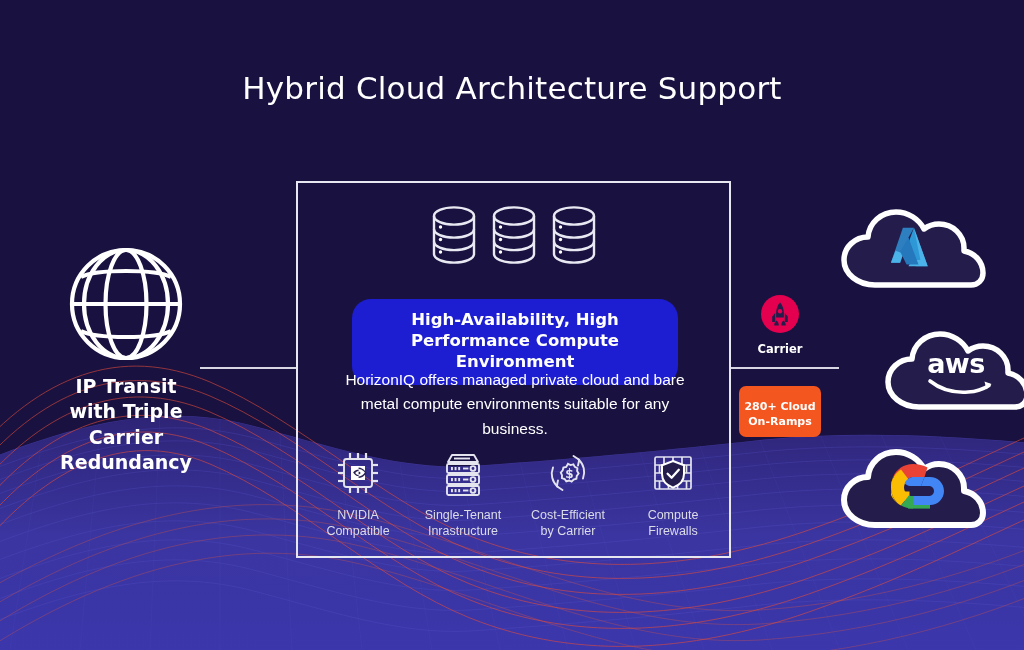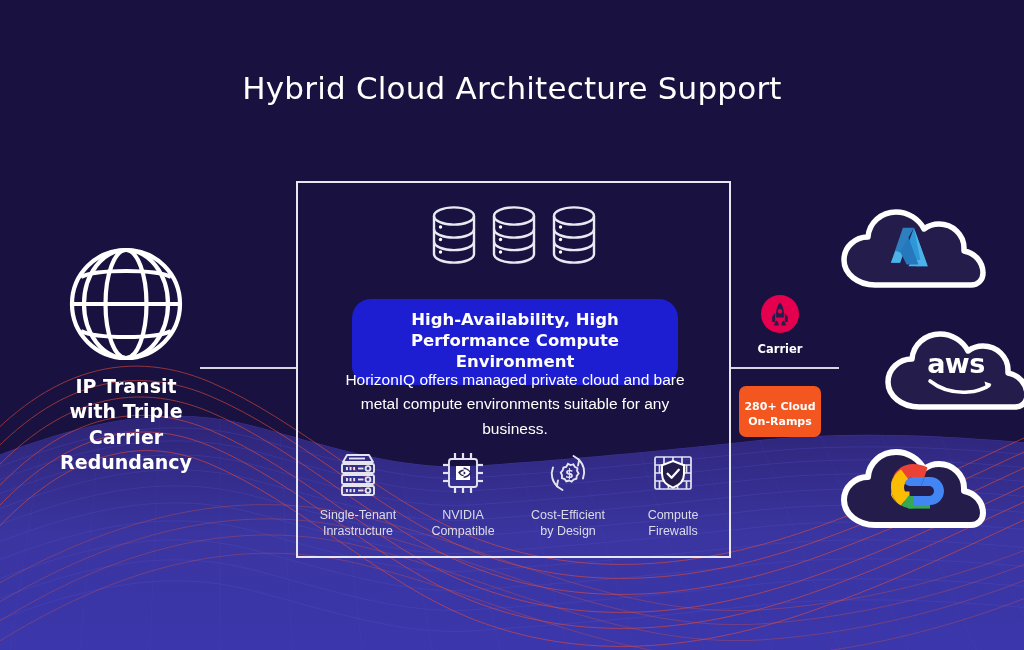--- a/index.html
+++ b/index.html
@@ -219,20 +219,52 @@
 
     <div class="badge-blue">High-Availability, High Performance Compute Environment</div>
 
     <div class="desc">HorizonIQ offers managed private cloud and bare metal compute environments suitable for any business.</div>
 
     <div class="features">
 
       <div class="feat">
         <div class="ficon">
           <svg width="46" height="46" viewBox="0 0 46 46" aria-hidden="true">
+            <g fill="none" stroke="#e4e4ef" stroke-width="1.9">
+              <rect x="9" y="9" width="28" height="28" rx="2.5"></rect>
+              <g stroke-width="2.2">
+                <line x1="15" y1="9" x2="15" y2="3"></line>
+                  <line x1="23" y1="9" x2="23" y2="3"></line>
+                  <line x1="31" y1="9" x2="31" y2="3"></line>
+                <line x1="15" y1="37" x2="15" y2="43"></line>
+                  <line x1="23" y1="37" x2="23" y2="43"></line>
+                  <line x1="31" y1="37" x2="31" y2="43"></line>
+                <line x1="9" y1="15" x2="3" y2="15"></line>
+                  <line x1="9" y1="23" x2="3" y2="23"></line>
+                  <line x1="9" y1="31" x2="3" y2="31"></line>
+                <line x1="37" y1="15" x2="43" y2="15"></line>
+                  <line x1="37" y1="23" x2="43" y2="23"></line>
+                  <line x1="37" y1="31" x2="43" y2="31"></line>
+              </g>
+            </g>
+            <path d="M16 16 H 30 V 30 H 16 Z" fill="#ffffff"></path>
+            <path d="M23.6 19.6 C 20.1 19.7, 18.2 22.4, 18.2 22.4 C 18.2 22.4, 20.3 26.1, 23.6 26.2 L 23.6 24.9
+                     C 21.6 24.8, 20.2 22.9, 20.2 22.9 C 20.2 22.9, 21.6 21, 23.6 20.9 Z
+                     M 23.6 17.6 L 23.6 19 C 27.6 19.1, 29.9 22.6, 29.9 22.6 C 29.9 22.6, 27.4 26.5, 23.6 26.6 L 23.6 28
+                     C 28.4 27.9, 31.4 23.2, 31.4 23.2 C 31.4 23.2, 28.6 17.7, 23.6 17.6 Z
+                     M 23.6 21.4 L 23.6 24.4 C 25 24.3, 25.6 23, 25.6 23 C 25.6 23, 24.9 21.5, 23.6 21.4 Z" fill="#2a2352"></path>
+          </svg>
+        </div>
+        <div class="flabel">NVIDIA
+Compatible</div>
+      </div>
+
+      <div class="feat">
+        <div class="ficon">
+          <svg width="46" height="46" viewBox="0 0 46 46" aria-hidden="true">
             <g fill="none" stroke="#e4e4ef" stroke-width="1.9" stroke-linejoin="round">
               <path d="M8 12 L 12 5 H 34 L 38 12 Z"></path>
               <line x1="14" y1="8.5" x2="30" y2="8.5"></line>
               <rect x="7" y="14" width="32" height="9" rx="1.5"></rect>
               <rect x="7" y="25" width="32" height="9" rx="1.5"></rect>
               <rect x="7" y="36" width="32" height="9" rx="1.5"></rect>
               <circle cx="33" cy="18.5" r="2.4"></circle>
               <circle cx="33" cy="29.5" r="2.4"></circle>
               <circle cx="33" cy="40.5" r="2.4"></circle>
               <line x1="23" y1="18.5" x2="28.4" y2="18.5"></line>
@@ -252,66 +284,34 @@
             </g>
           </svg>
         </div>
         <div class="flabel">Single-Tenant
 Inrastructure</div>
       </div>
 
       <div class="feat">
         <div class="ficon">
           <svg width="46" height="46" viewBox="0 0 46 46" aria-hidden="true">
-            <g fill="none" stroke="#e4e4ef" stroke-width="1.9">
-              <rect x="9" y="9" width="28" height="28" rx="2.5"></rect>
-              <g stroke-width="2.2">
-                <line x1="15" y1="9" x2="15" y2="3"></line>
-                  <line x1="23" y1="9" x2="23" y2="3"></line>
-                  <line x1="31" y1="9" x2="31" y2="3"></line>
-                <line x1="15" y1="37" x2="15" y2="43"></line>
-                  <line x1="23" y1="37" x2="23" y2="43"></line>
-                  <line x1="31" y1="37" x2="31" y2="43"></line>
-                <line x1="9" y1="15" x2="3" y2="15"></line>
-                  <line x1="9" y1="23" x2="3" y2="23"></line>
-                  <line x1="9" y1="31" x2="3" y2="31"></line>
-                <line x1="37" y1="15" x2="43" y2="15"></line>
-                  <line x1="37" y1="23" x2="43" y2="23"></line>
-                  <line x1="37" y1="31" x2="43" y2="31"></line>
-              </g>
-            </g>
-            <path d="M16 16 H 30 V 30 H 16 Z" fill="#ffffff"></path>
-            <path d="M23.6 19.6 C 20.1 19.7, 18.2 22.4, 18.2 22.4 C 18.2 22.4, 20.3 26.1, 23.6 26.2 L 23.6 24.9
-                     C 21.6 24.8, 20.2 22.9, 20.2 22.9 C 20.2 22.9, 21.6 21, 23.6 20.9 Z
-                     M 23.6 17.6 L 23.6 19 C 27.6 19.1, 29.9 22.6, 29.9 22.6 C 29.9 22.6, 27.4 26.5, 23.6 26.6 L 23.6 28
-                     C 28.4 27.9, 31.4 23.2, 31.4 23.2 C 31.4 23.2, 28.6 17.7, 23.6 17.6 Z
-                     M 23.6 21.4 L 23.6 24.4 C 25 24.3, 25.6 23, 25.6 23 C 25.6 23, 24.9 21.5, 23.6 21.4 Z" fill="#2a2352"></path>
-          </svg>
-        </div>
-        <div class="flabel">NVIDIA
-Compatible</div>
-      </div>
-
-      <div class="feat">
-        <div class="ficon">
-          <svg width="46" height="46" viewBox="0 0 46 46" aria-hidden="true">
             <g fill="none" stroke="#e4e4ef" stroke-width="1.9" stroke-linecap="round">
               <path d="M33.5 9.5 A 17 17 0 0 1 38 28.5"></path>
               <path d="M12.5 36.5 A 17 17 0 0 1 8 17.5"></path>
               <path d="M28.5 6 L 34.2 9.8 L 33 15.6" stroke-linejoin="round" fill="none"></path>
               <path d="M17.5 40 L 11.8 36.2 L 13 30.4" stroke-linejoin="round" fill="none"></path>
               <path d="M23 13.8 L 25.6 15.1 L 28.4 14.4 L 29.8 16.9 L 32.4 18.2 L 32.1 21.1 L 33.6 23.5
                        L 31.8 25.8 L 31.4 28.7 L 28.6 29.5 L 26.6 31.6 L 24 30.5 L 21.3 31.3 L 19.6 29
                        L 16.9 28 L 17 25.1 L 15.8 22.6 L 17.7 20.4 L 18.4 17.6 L 21.2 16.9 Z"></path>
             </g>
             <text x="24.5" y="27.5" font-family="DejaVu Sans, sans-serif" font-size="12" font-weight="bold" fill="#e4e4ef" text-anchor="middle">$</text>
           </svg>
         </div>
         <div class="flabel">Cost-Efficient
-by Design</div>
+by Carrier</div>
       </div>
 
       <div class="feat">
         <div class="ficon">
           <svg width="46" height="46" viewBox="0 0 46 46" aria-hidden="true">
             <g fill="none" stroke="#e4e4ef" stroke-width="1.7">
               <rect x="5" y="7" width="36" height="32" rx="1.4"></rect>
               <line x1="5" y1="15" x2="41" y2="15"></line>
               <line x1="5" y1="23" x2="41" y2="23"></line>
               <line x1="5" y1="31" x2="41" y2="31"></line>

